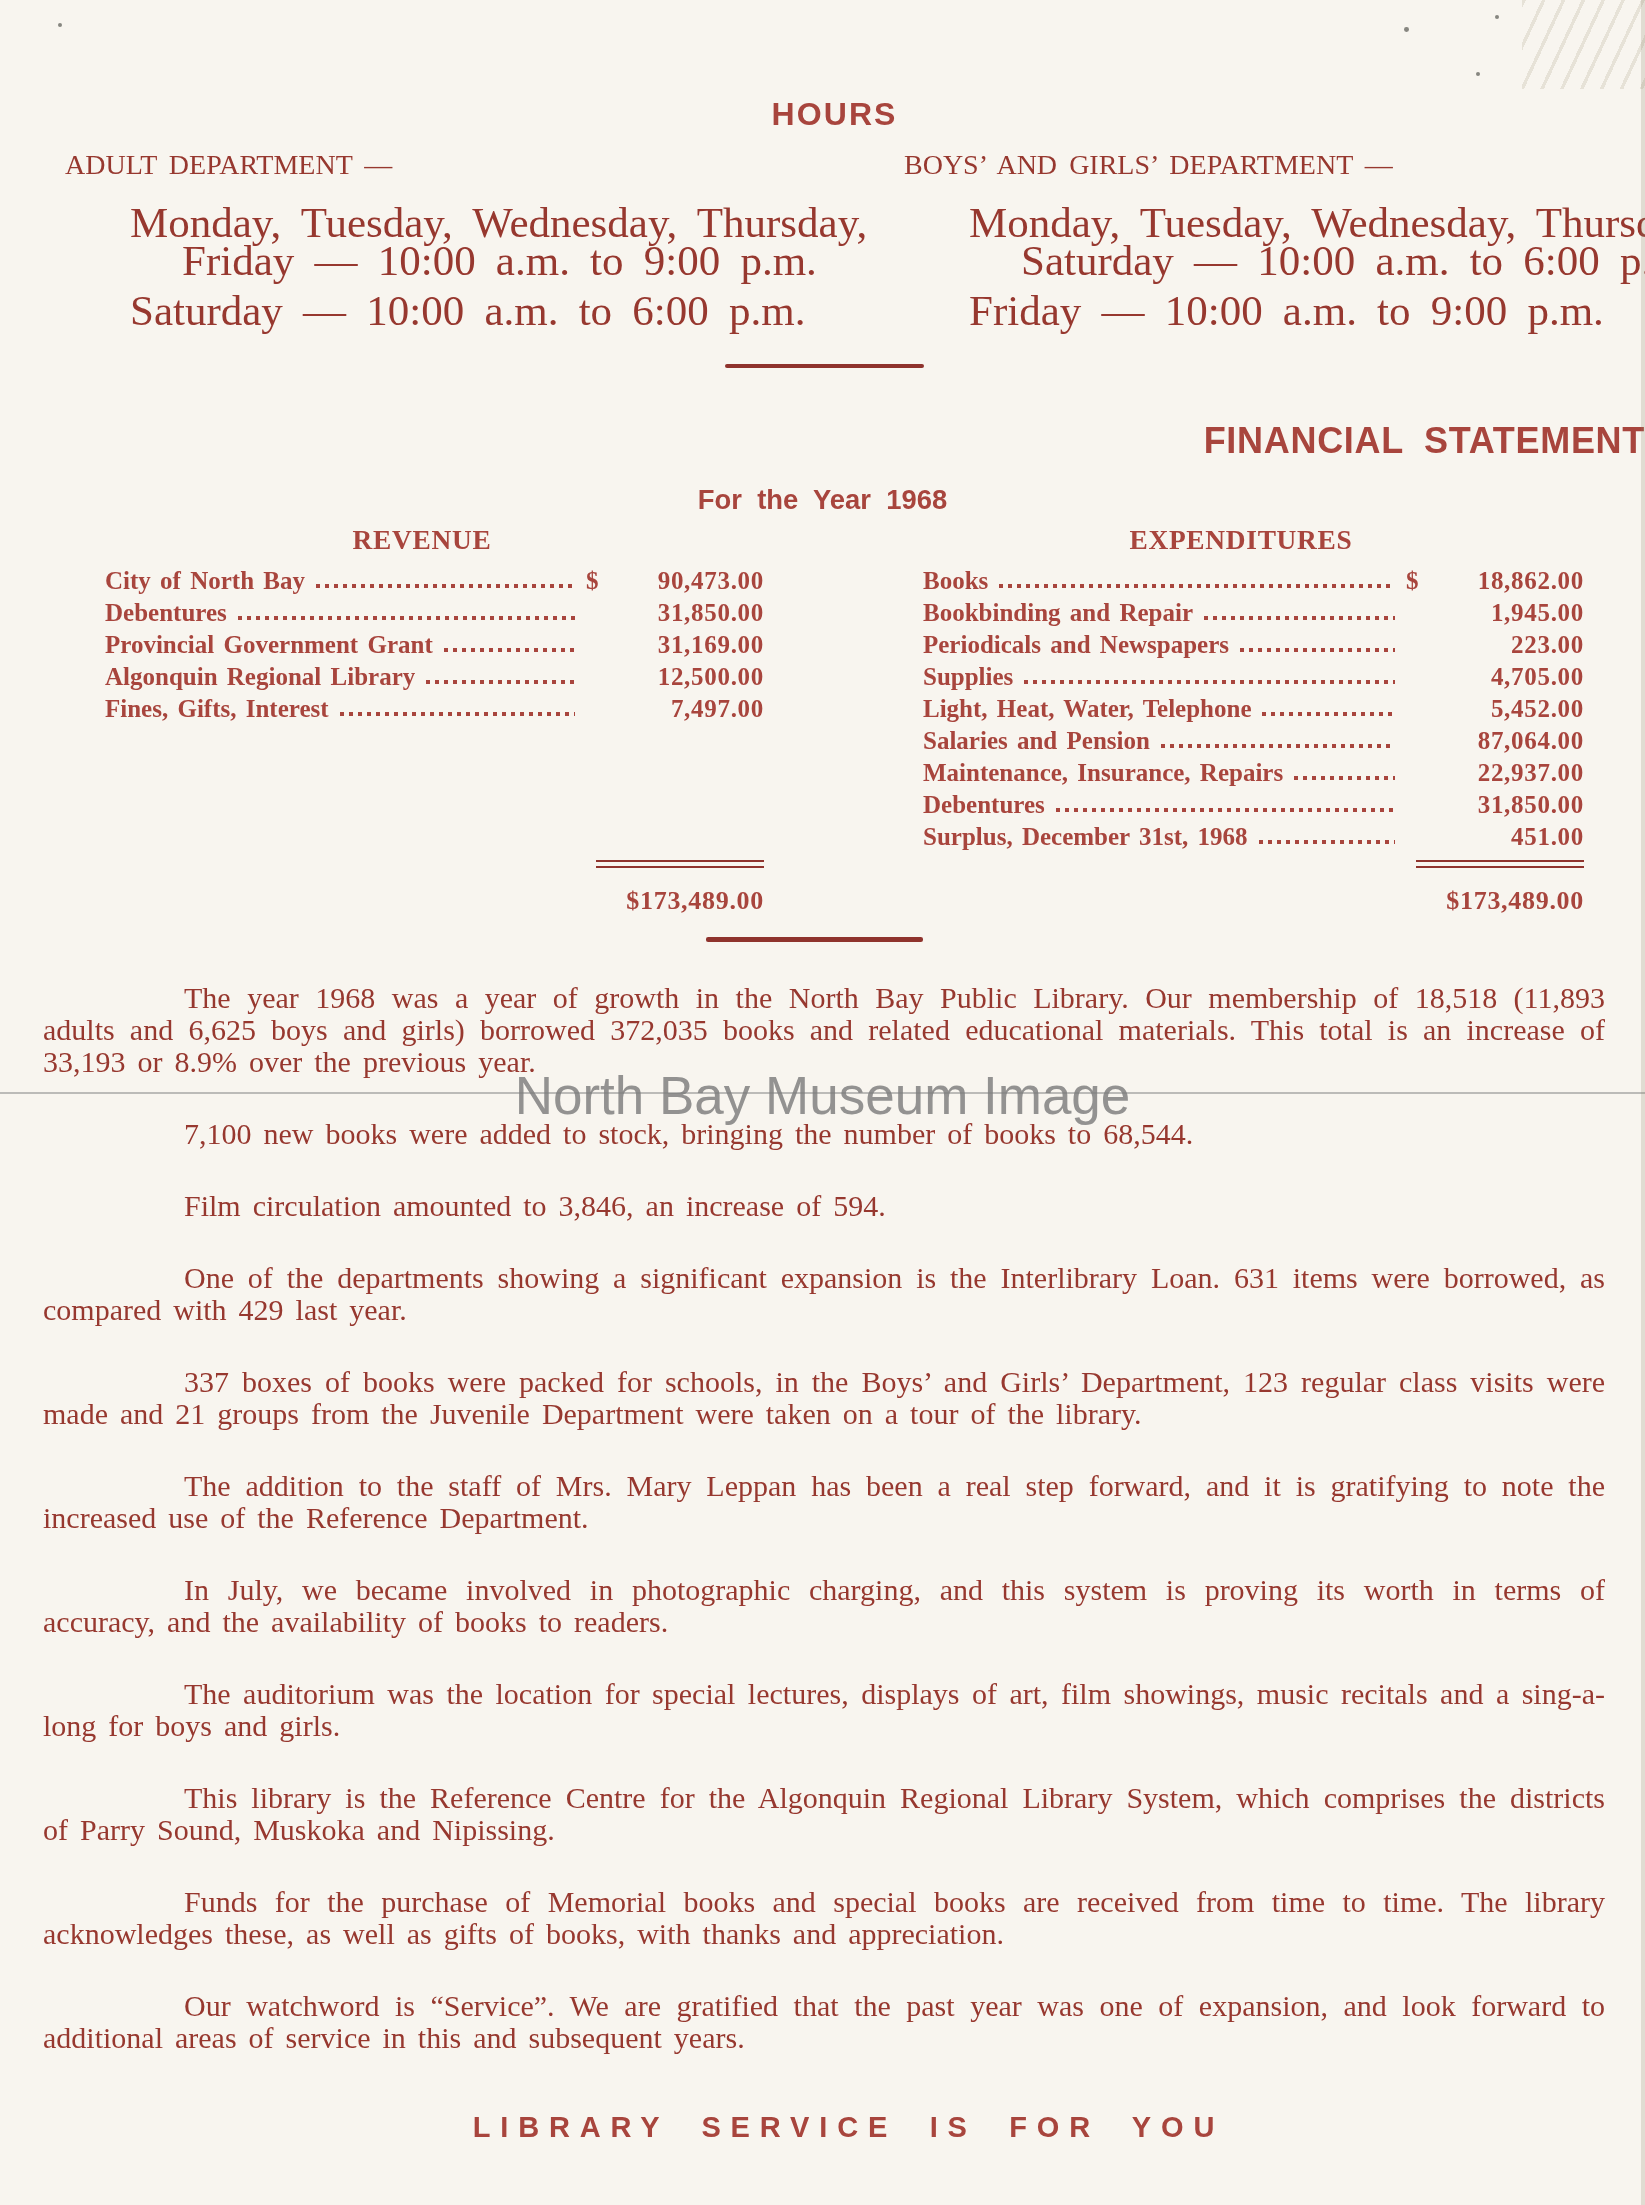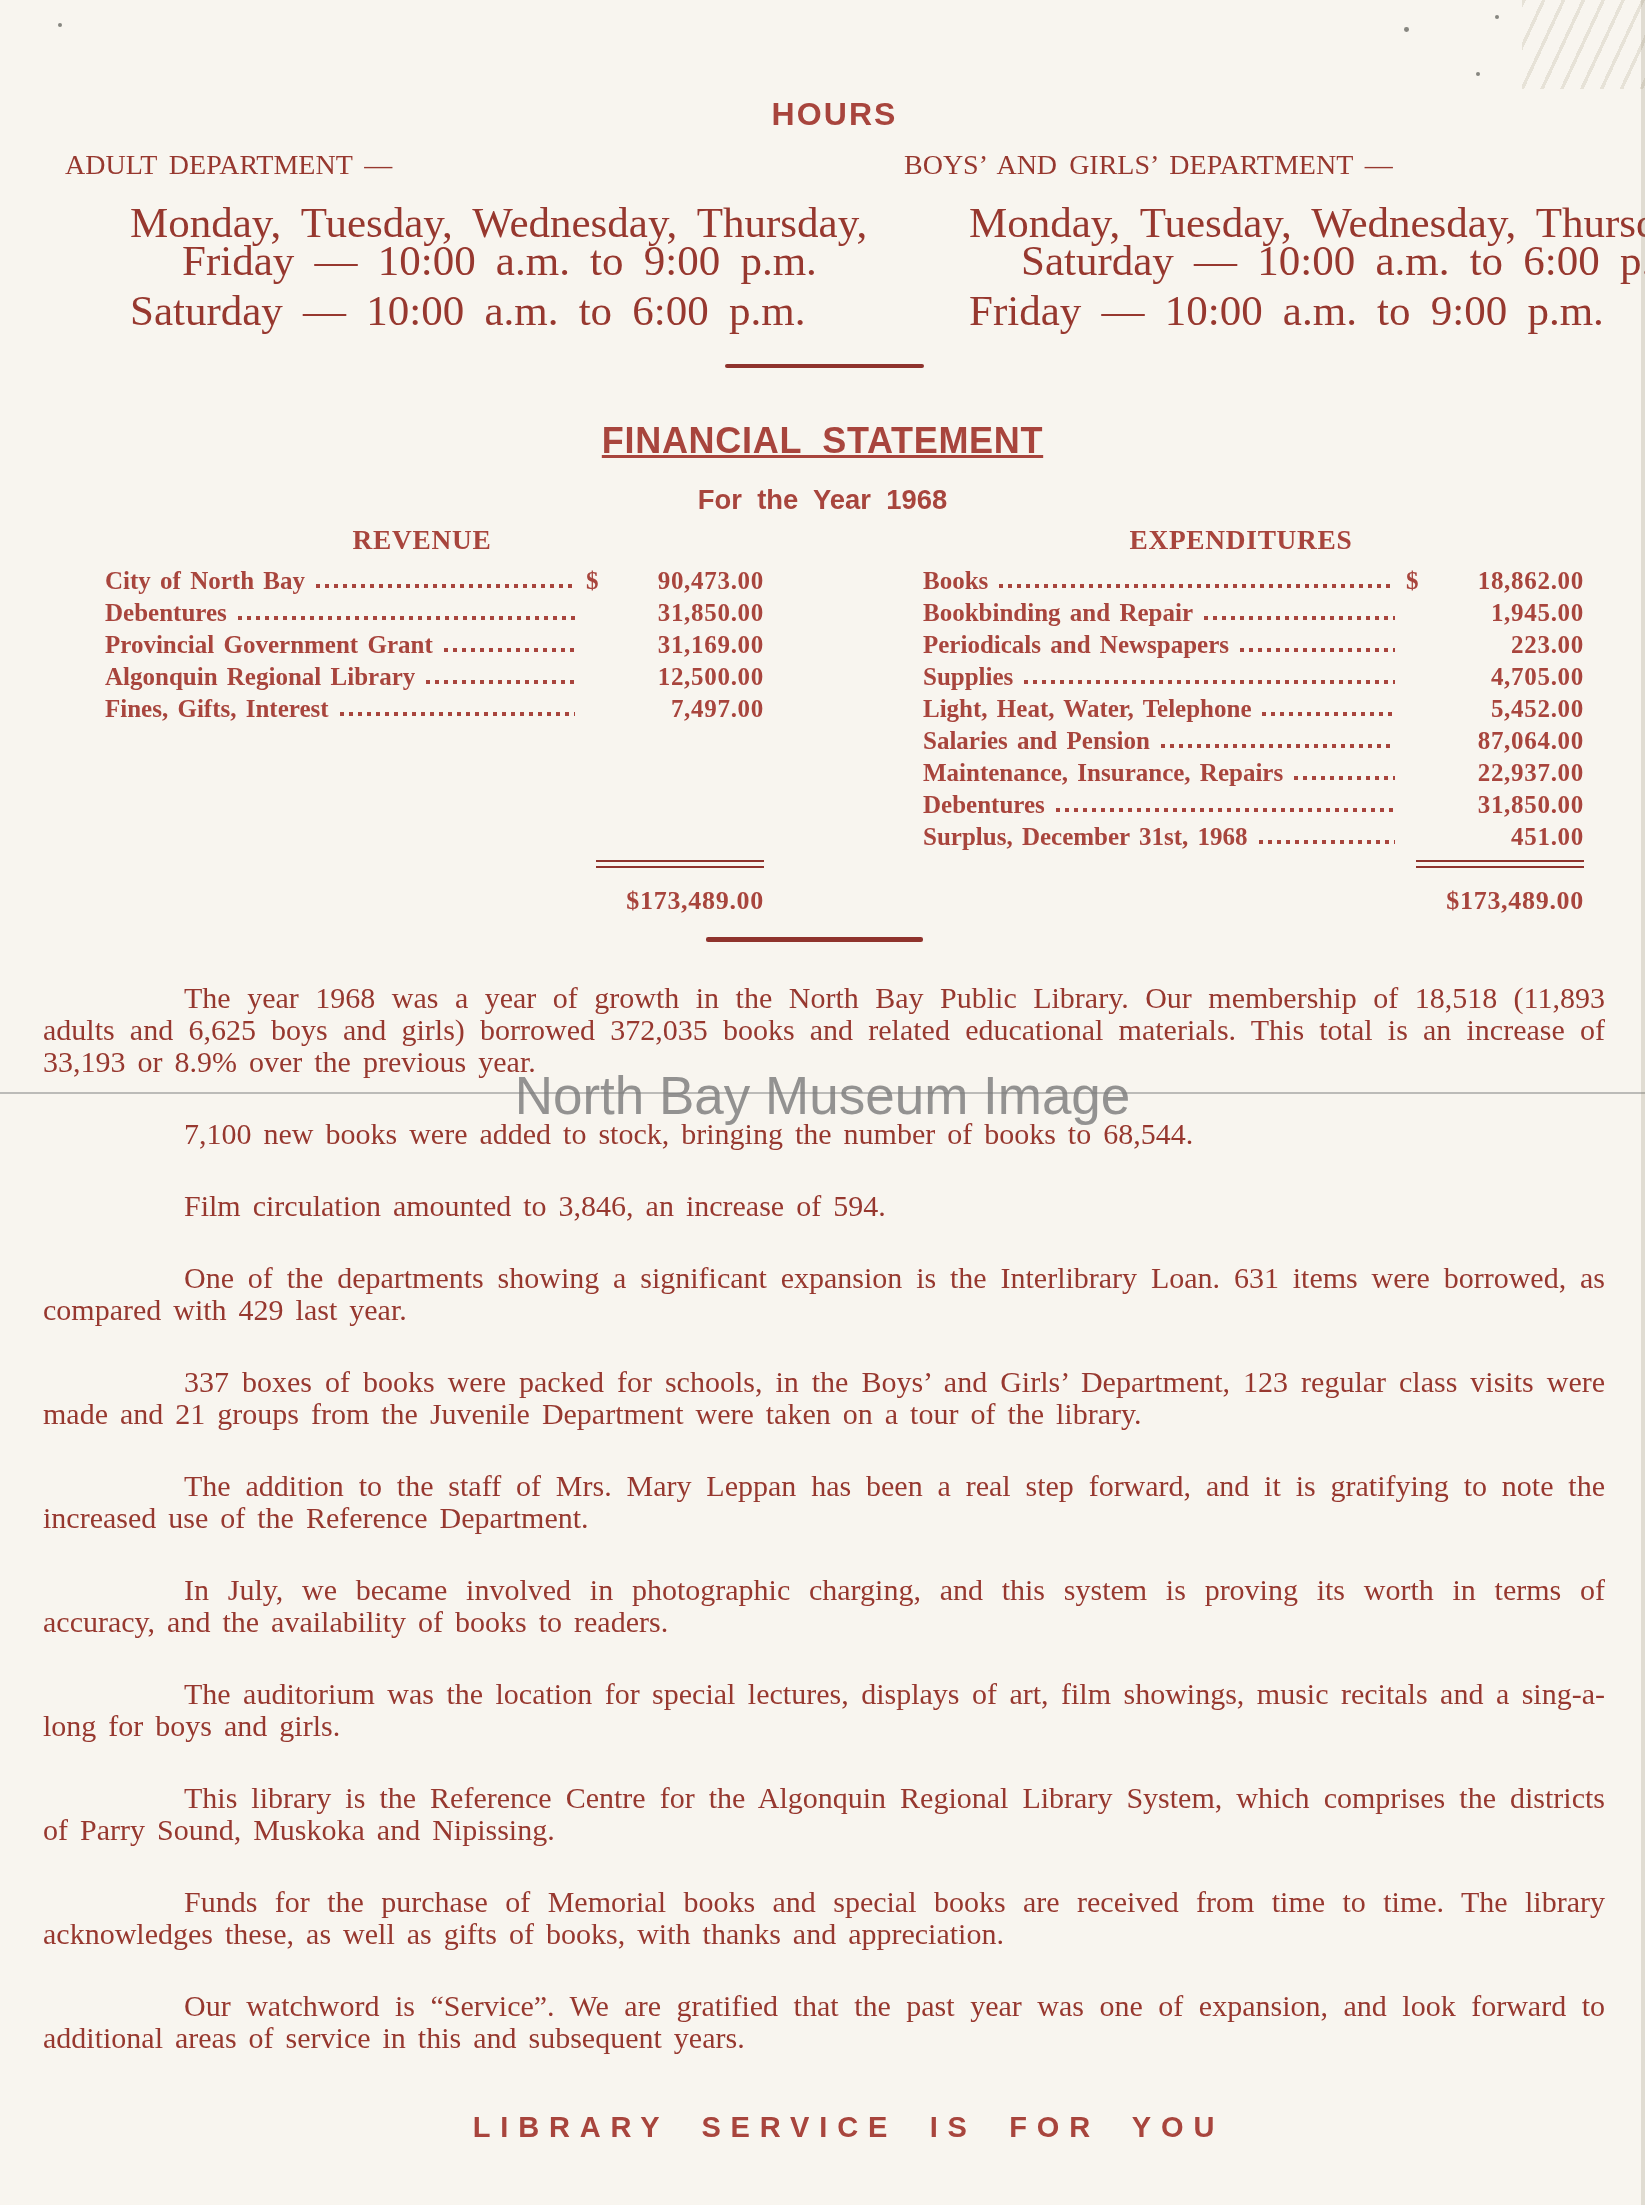--- a/index.html
+++ b/index.html
@@ -28,25 +28,24 @@
   .l2{padding-left:117px;}
   .l3{margin-top:12.3px;padding-left:65px;}
 
   
   .divider{position:absolute;background:var(--divider,#8f332d);border-radius:2.1px;}
   .divider-1{top:364px;left:725px;width:199px;height:4.1px;}
   .divider-2{top:937px;left:706px;width:217px;height:4.8px;}
 
   
   .fin-title{
-    position:absolute;top:420px;left:0;width:100%;margin:0;text-align:center;
+    position:absolute;top:420px;left:0;width:100%;margin:0;text-align:right;
     font-family:"Liberation Sans", sans-serif;font-weight:bold;
     font-size:36px;letter-spacing:0.7px;word-spacing:0.28em;
     color:var(--sans-red,#a8453d);
-    text-decoration:underline;
   }
   .fin-subtitle{
     position:absolute;top:484px;left:0;width:100%;text-align:center;
     font-family:"Liberation Sans", sans-serif;font-weight:bold;
     font-size:27.4px;word-spacing:0.28em;
     color:var(--sans-red,#a8453d);
   }
   .fin-tables{
     position:absolute;top:523px;left:80px;right:61px;
     display:flex;justify-content:space-between;

